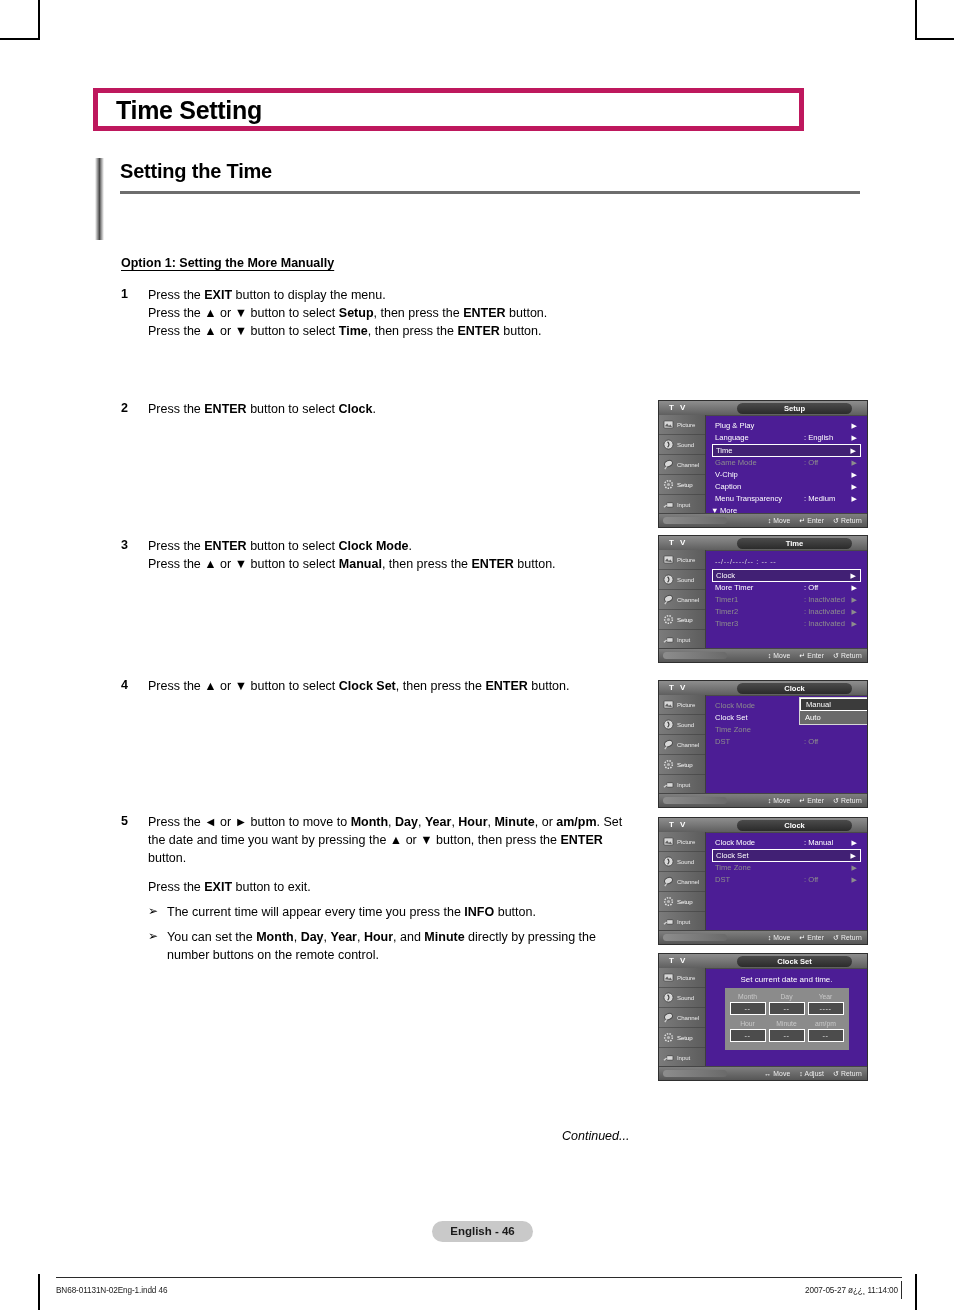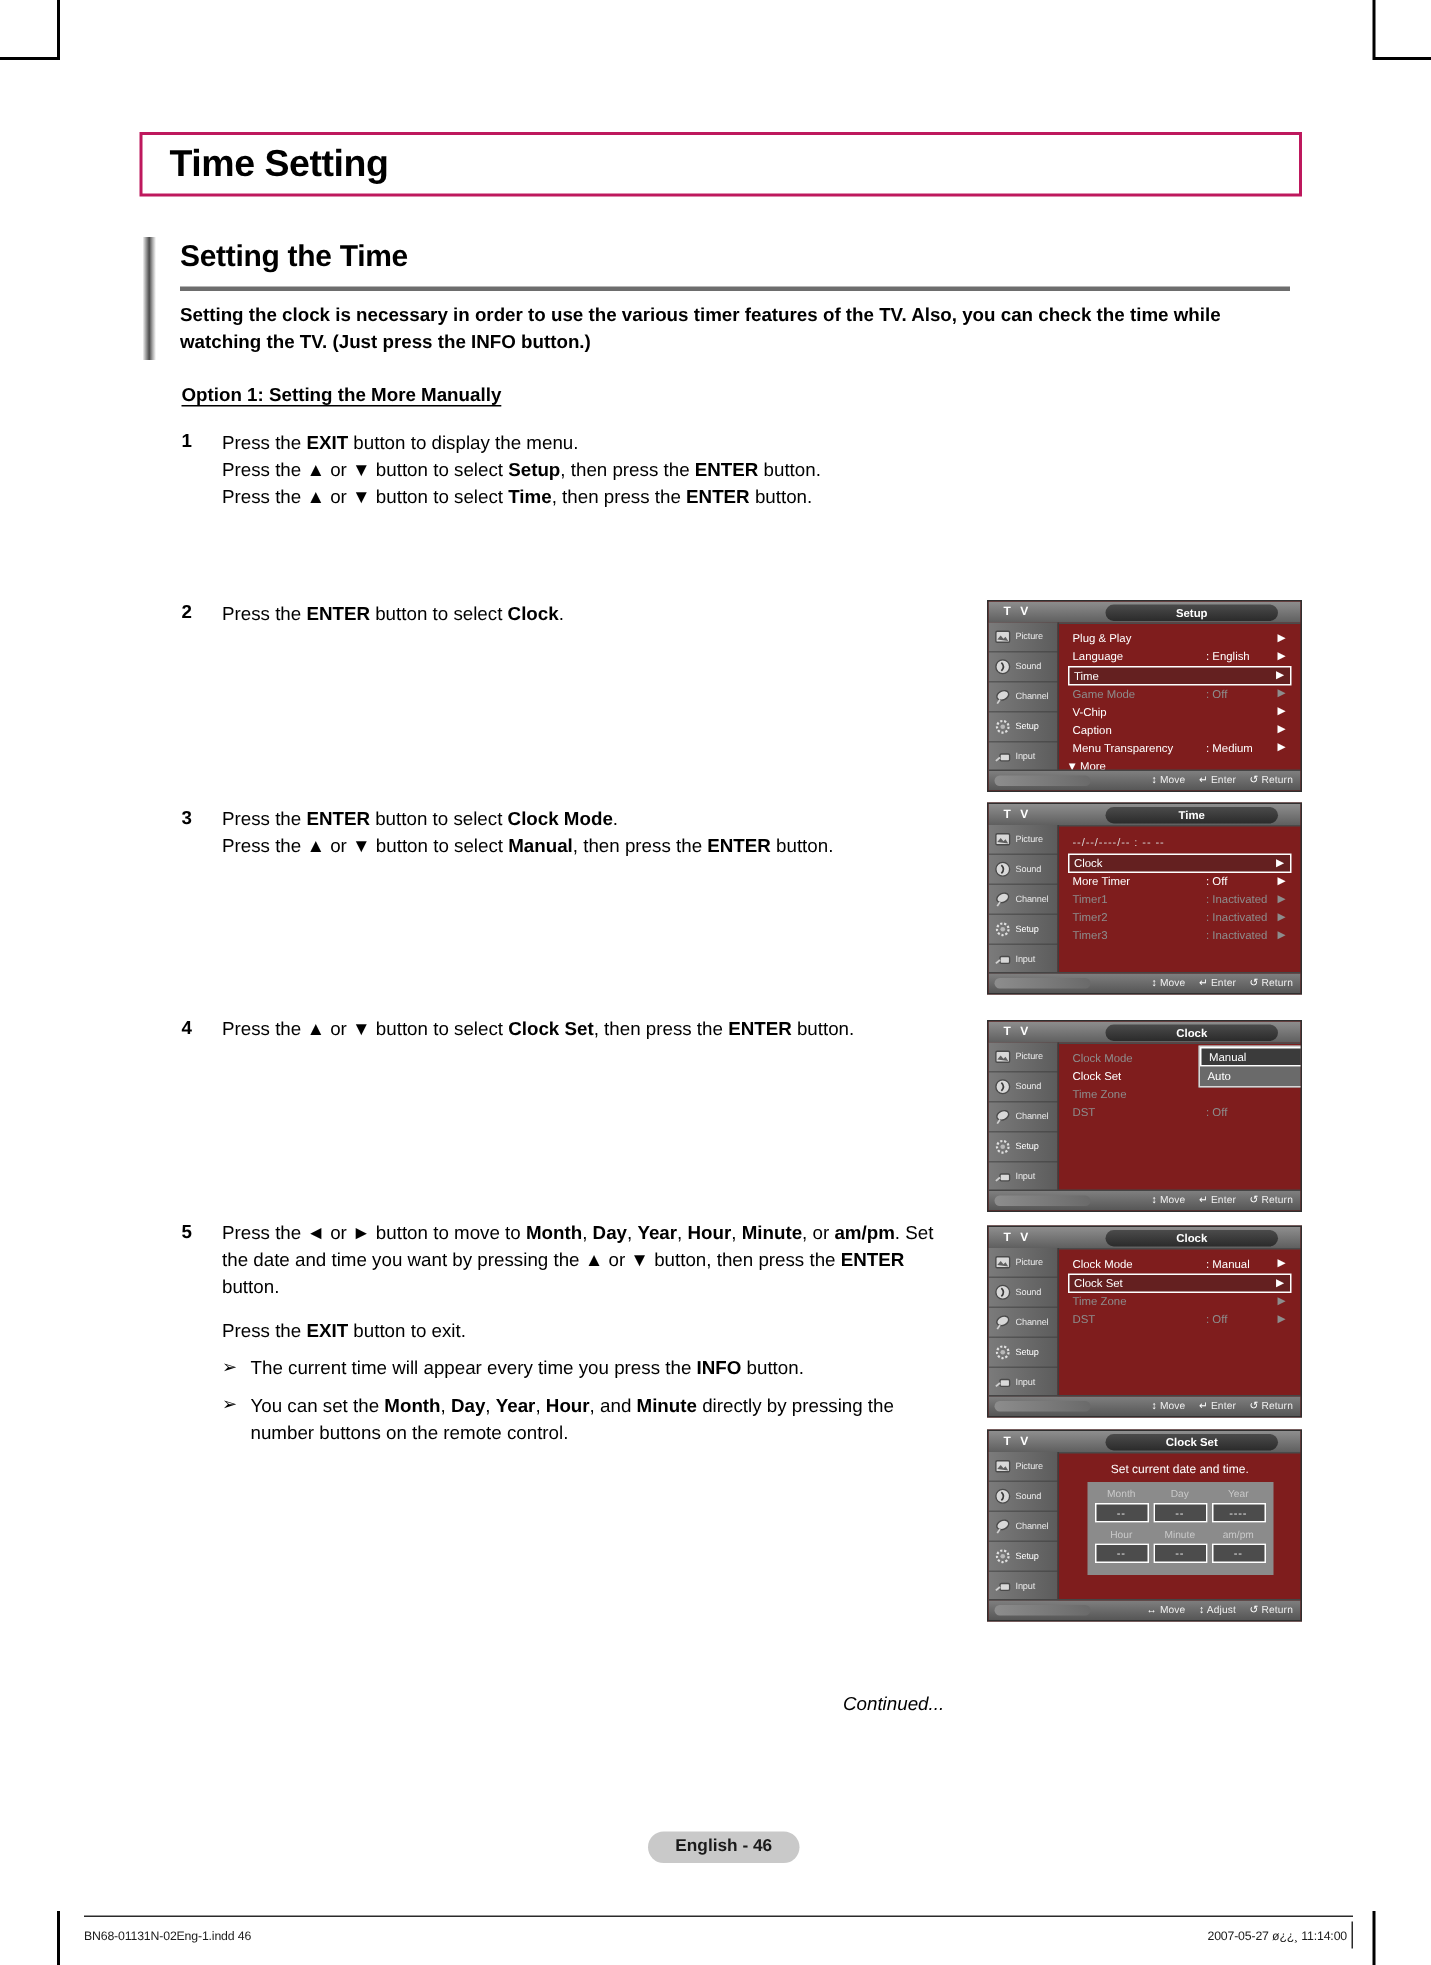--- a/index.html
+++ b/index.html
@@ -25,22 +25,22 @@
   .page {
     position: absolute;
     left: 0; top: 0;
     width: 954px; height: 1310px;
   }
 
   
   .title-box {
     position: absolute;
     left: 93px; top: 88px;
-    width: 775px; height: 43px;
-    border: 2px solid #be185d;
+    width: 711px; height: 43px;
+    border: 5px solid #be185d;
     box-sizing: border-box;
   }
   .title-box .title-text {
     position: absolute;
     left: 18px; top: 50%;
     transform: translateY(-50%);
     font-size: 25px;
     font-weight: bold;
     letter-spacing: -0.3px;
     white-space: nowrap;
@@ -114,21 +114,21 @@
     position: absolute;
     left: 0; top: -1px;
     font-size: 12px;
   }
   .para-gap { display: block; margin-top: 12px; }
 
   
   .osd {
     position: absolute;
     width: 210px; height: 128px;
-    background: #7f1d1d;
+    background: #4c1d95;
     border: 1px solid #2f2f2f;
     box-sizing: border-box;
     font-size: 7.3px;
     color: #ffffff;
     overflow: hidden;
   }
   .osd-top {
     position: absolute;
     left: 0; top: 0;
     width: 100%; height: 14px;
@@ -388,21 +388,20 @@
   <div class="crop crop-v" style="left:38px; top:1274px;"></div>
   <div class="crop crop-v" style="left:915px; top:1274px;"></div>
 
   <div class="title-box">
     <div class="title-text">Time Setting</div>
   </div>
 
   <div class="section-bar"></div>
   <div class="section-title">Setting the Time</div>
   <div class="section-rule"></div>
-  <div class="section-desc">Setting the clock is necessary in order to use the various timer features of the TV. Also, you can check the time while watching the TV. (Just press the INFO button.)</div>
 
   <div class="option-heading">Option 1: Setting the More Manually</div>
 
   <div class="step" style="left:121px; top:287px; width:530px;">
     <div class="num">1</div>
     <div class="body">
         <span style="display:block">Press the <b>EXIT</b> button to display the menu.</span>
         <span style="display:block">Press the ▲ or ▼ button to select <b>Setup</b>, then press the <b>ENTER</b> button.</span>
         <span style="display:block">Press the ▲ or ▼ button to select <b>Time</b>, then press the <b>ENTER</b> button.</span>
       </div>

